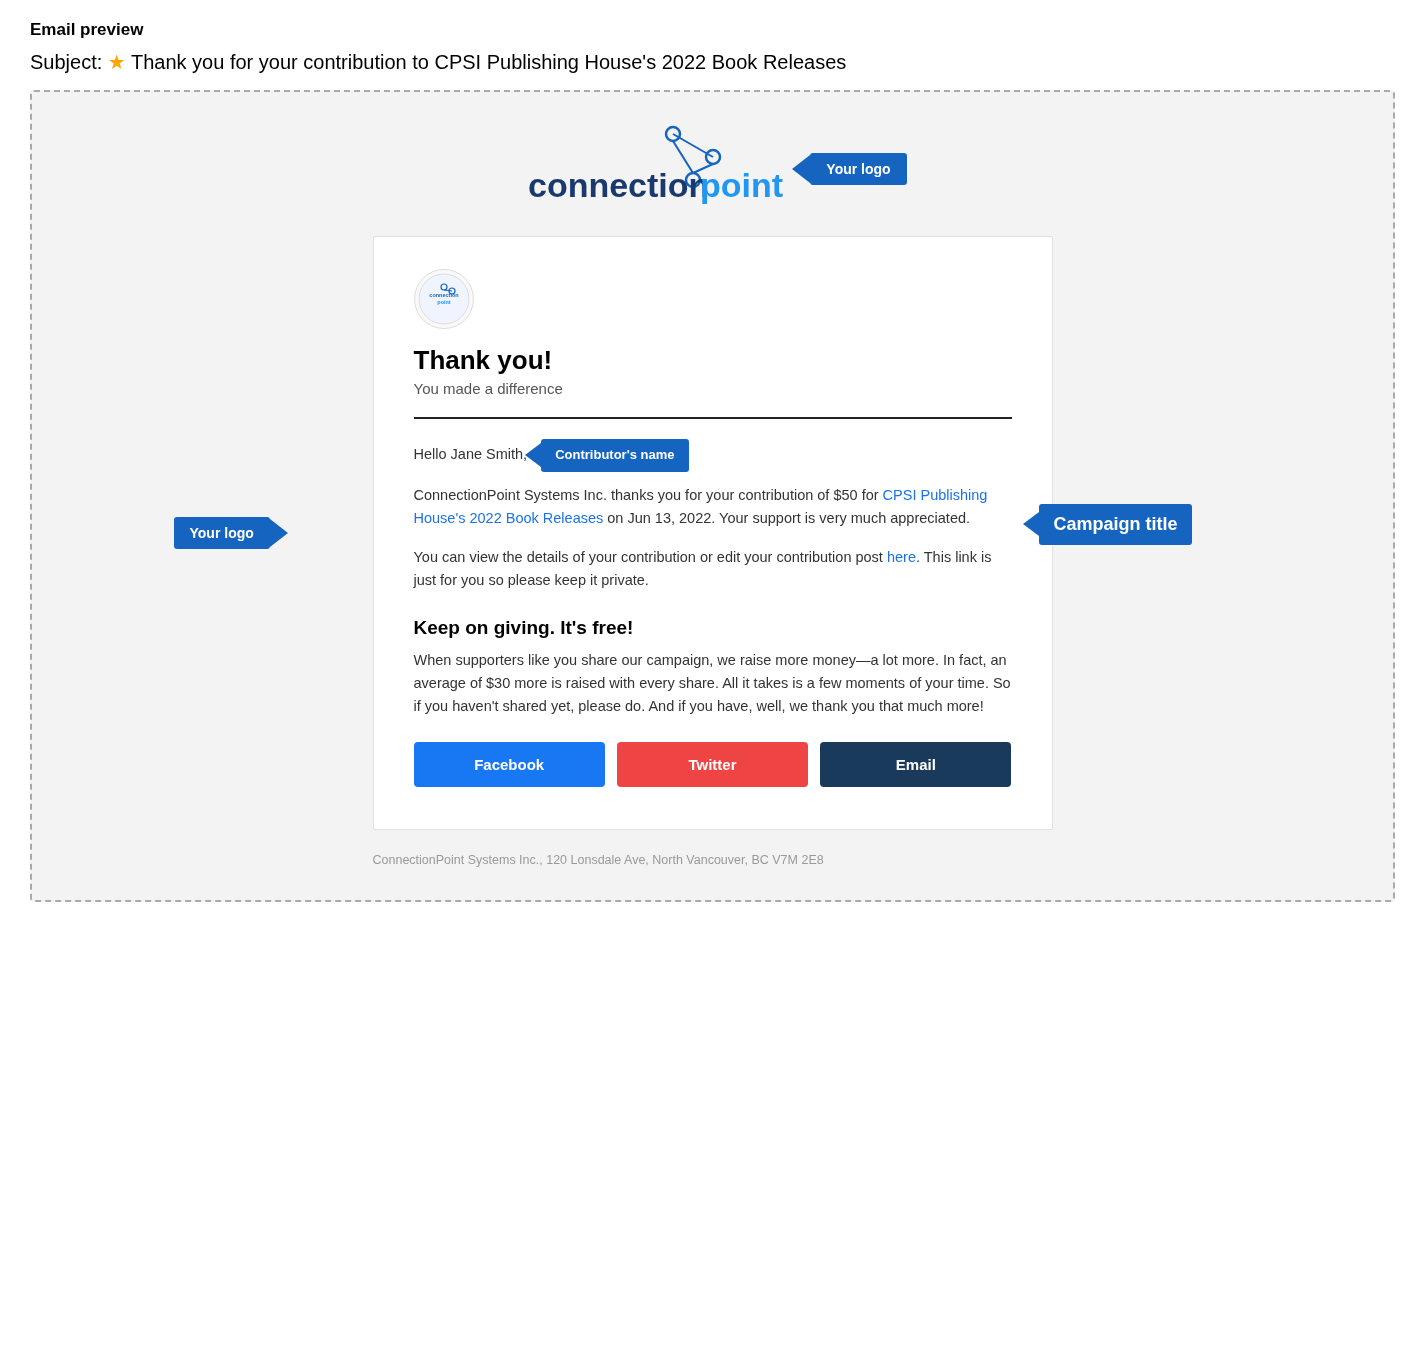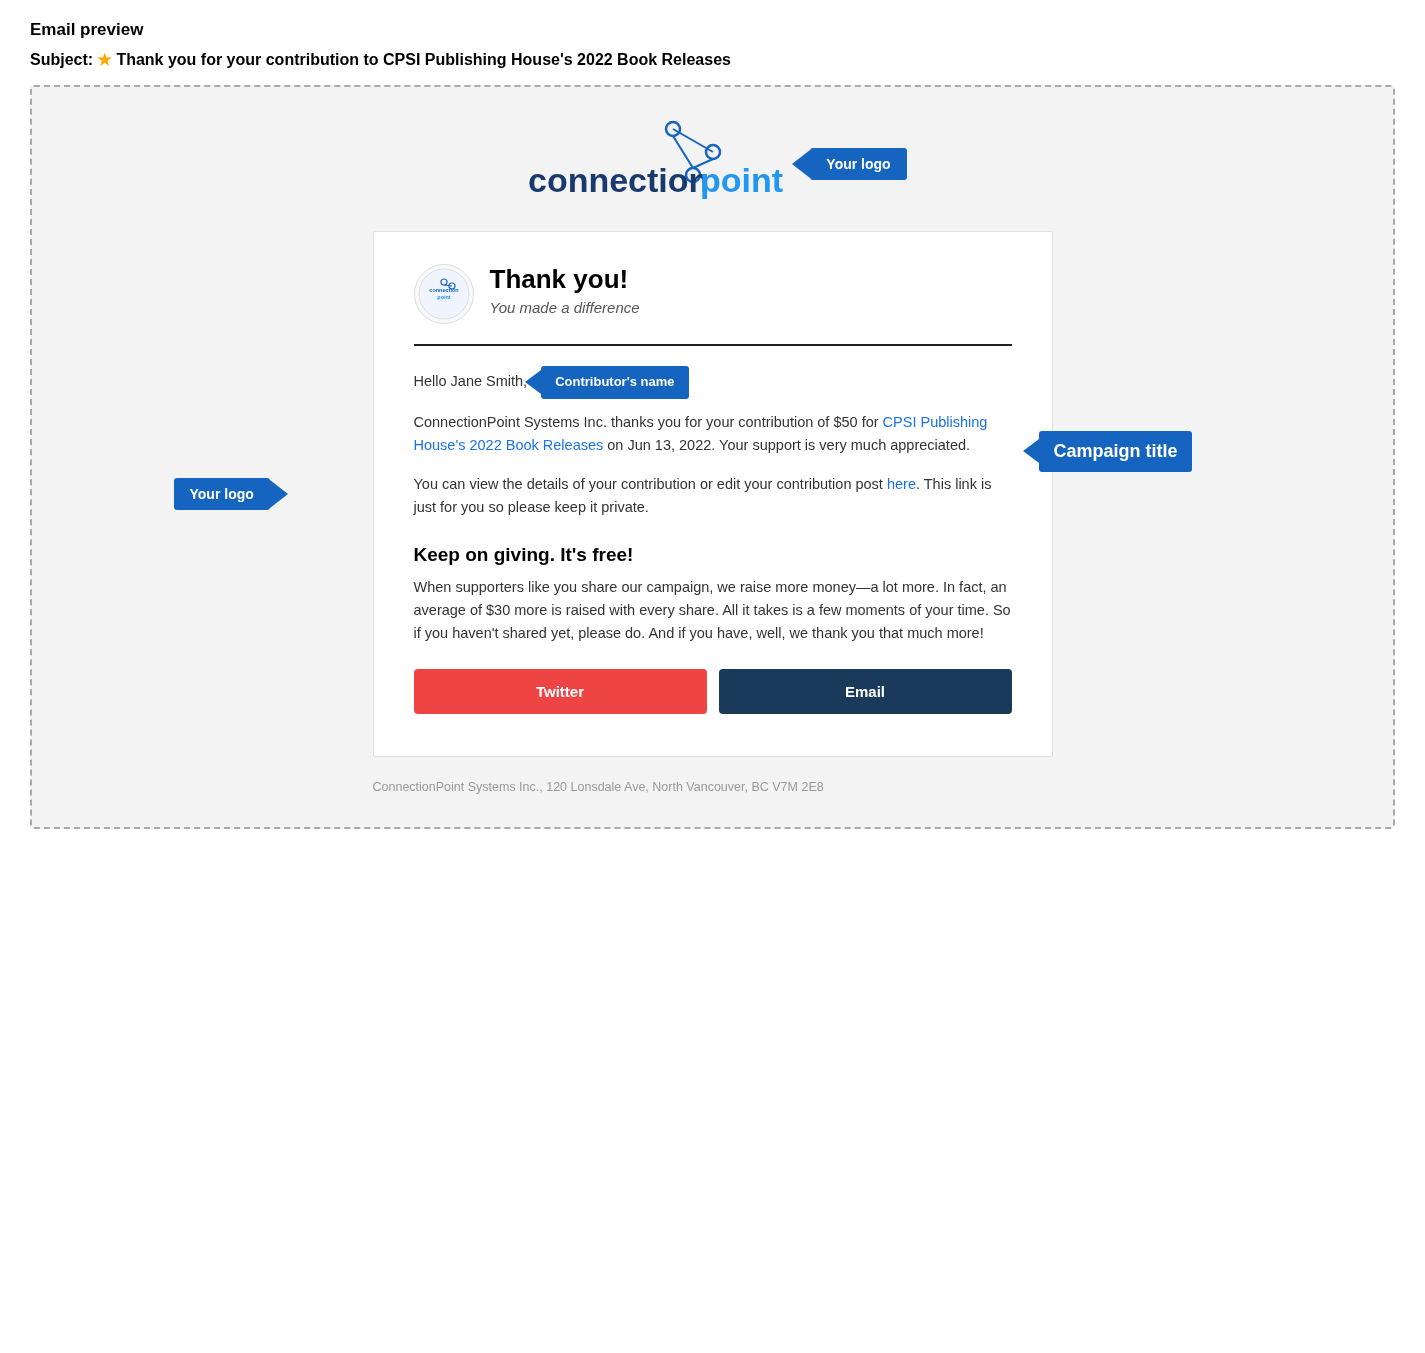--- a/index.html
+++ b/index.html
@@ -12,24 +12,23 @@
     }
 
     .page-title {
       font-size: 17px;
       font-weight: bold;
       margin-bottom: 10px;
       color: #000;
     }
 
     .subject-line {
-      font-size: 16px;
+      font-size: 20px;
       margin-bottom: 16px;
       color: #000;
-      font-weight: bold;
     }
 
     .subject-line .star {
       color: #ffa500;
     }
 
     .email-preview-wrapper {
       border: 2px dashed #aaa;
       border-radius: 4px;
       background: #f3f3f3;
@@ -87,20 +86,21 @@
       position: relative;
     }
 
     
     .card-header {
       display: flex;
       align-items: flex-start;
       gap: 16px;
       margin-bottom: 20px;
       position: relative;
+      flex-direction: column;
     }
 
     .org-logo-circle {
       width: 60px;
       height: 60px;
       border-radius: 50%;
       border: 1px solid #ddd;
       background: #f9f9f9;
       display: flex;
       align-items: center;
@@ -112,21 +112,20 @@
     .card-header-text h2 {
       font-size: 26px;
       font-weight: bold;
       color: #000;
       margin-bottom: 4px;
     }
 
     .card-header-text p {
       font-size: 15px;
       color: #555;
-      font-style: italic;
     }
 
     .your-logo-badge-left {
       background: #1565c0;
       color: #fff;
       font-weight: bold;
       font-size: 14px;
       padding: 8px 16px;
       border-radius: 3px;
       white-space: nowrap;
@@ -350,20 +349,21 @@
     <div class="email-body-text">
       <span>You can view the details of your contribution or edit your contribution post </span><a href="#">here</a><span>. This link is just for you so please keep it private.</span>
     </div>
 
     <div class="keep-giving-section">
       <h3>Keep on giving. It's free!</h3>
       <p>When supporters like you share our campaign, we raise more money—a lot more. In fact, an average of $30 more is raised with every share. All it takes is a few moments of your time. So if you haven't shared yet, please do. And if you have, well, we thank you that much more!</p>
     </div>
 
     <div class="share-buttons">
+      <button class="share-btn btn-facebook">Facebook</button>
       <button class="share-btn btn-twitter">Twitter</button>
       <button class="share-btn btn-email">Email</button>
     </div>
 
   </div>
 
   <div class="email-footer">
     <p class="footer-address">ConnectionPoint Systems Inc., 120 Lonsdale Ave, North Vancouver, BC V7M 2E8</p>
   </div>
 

